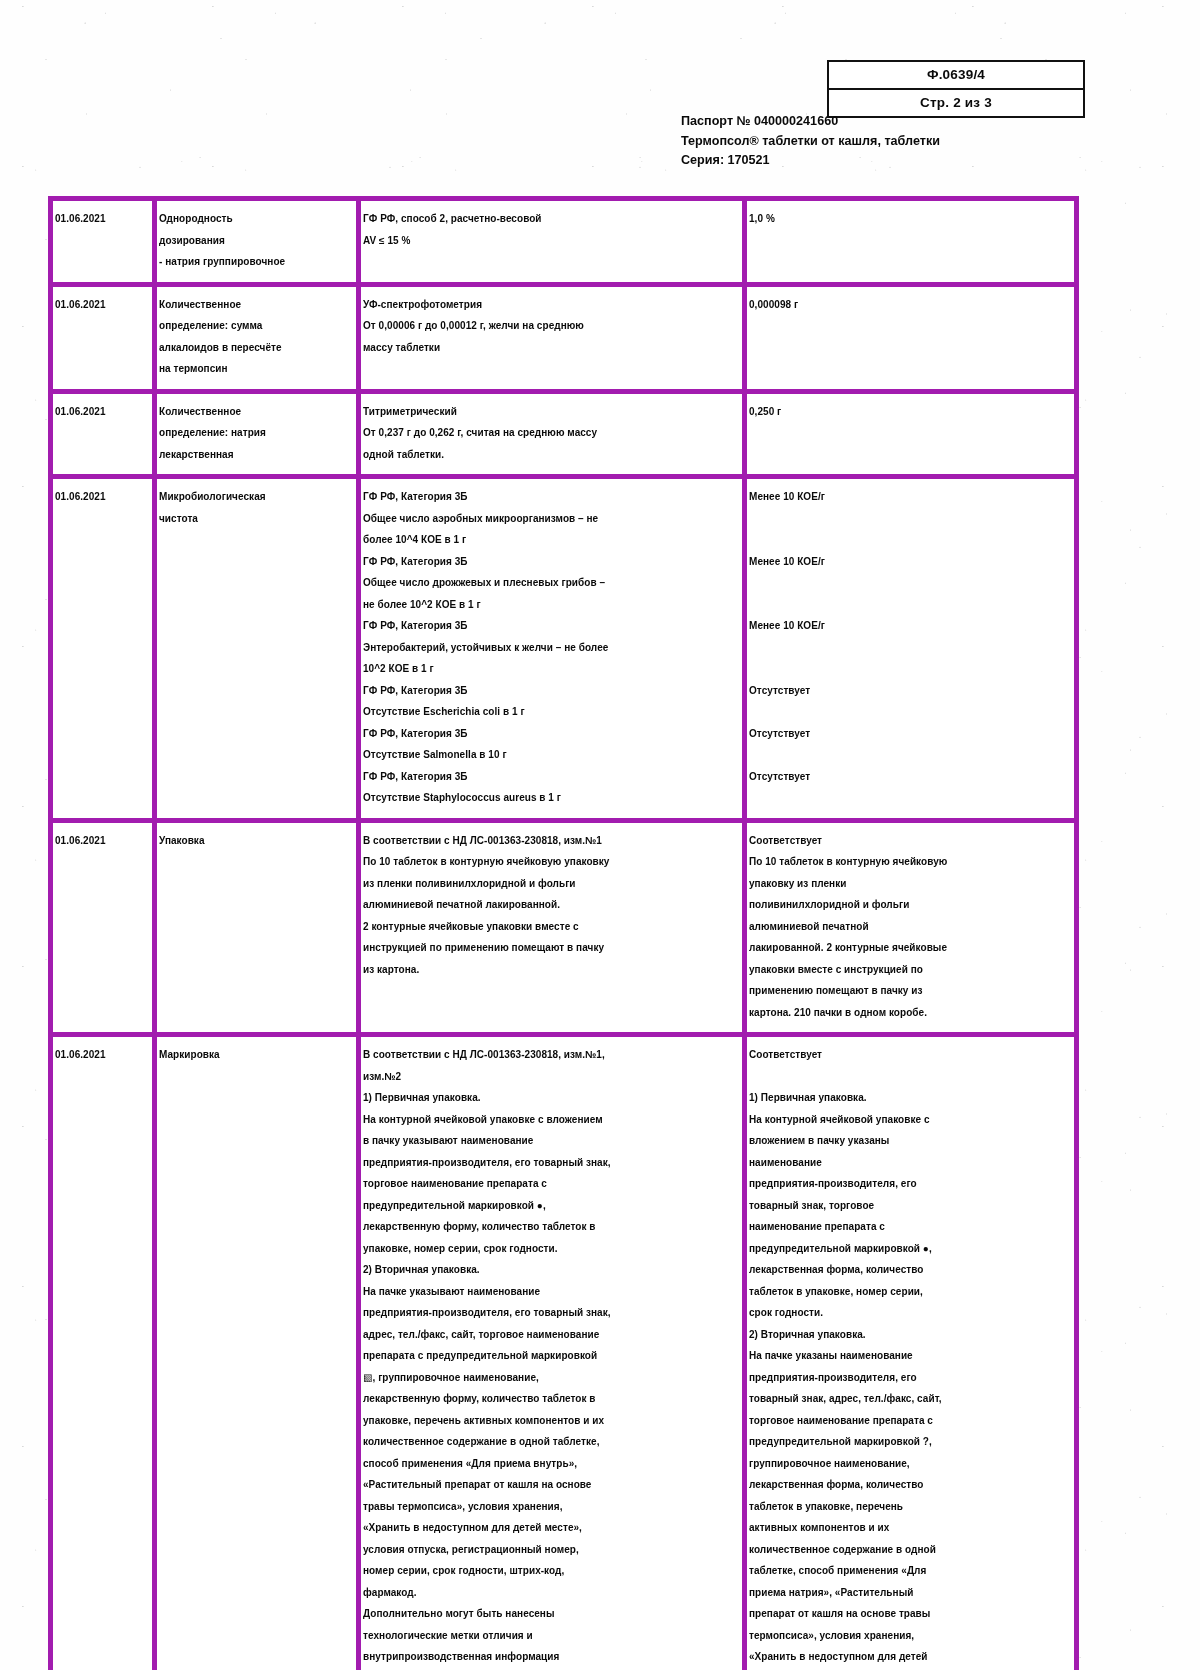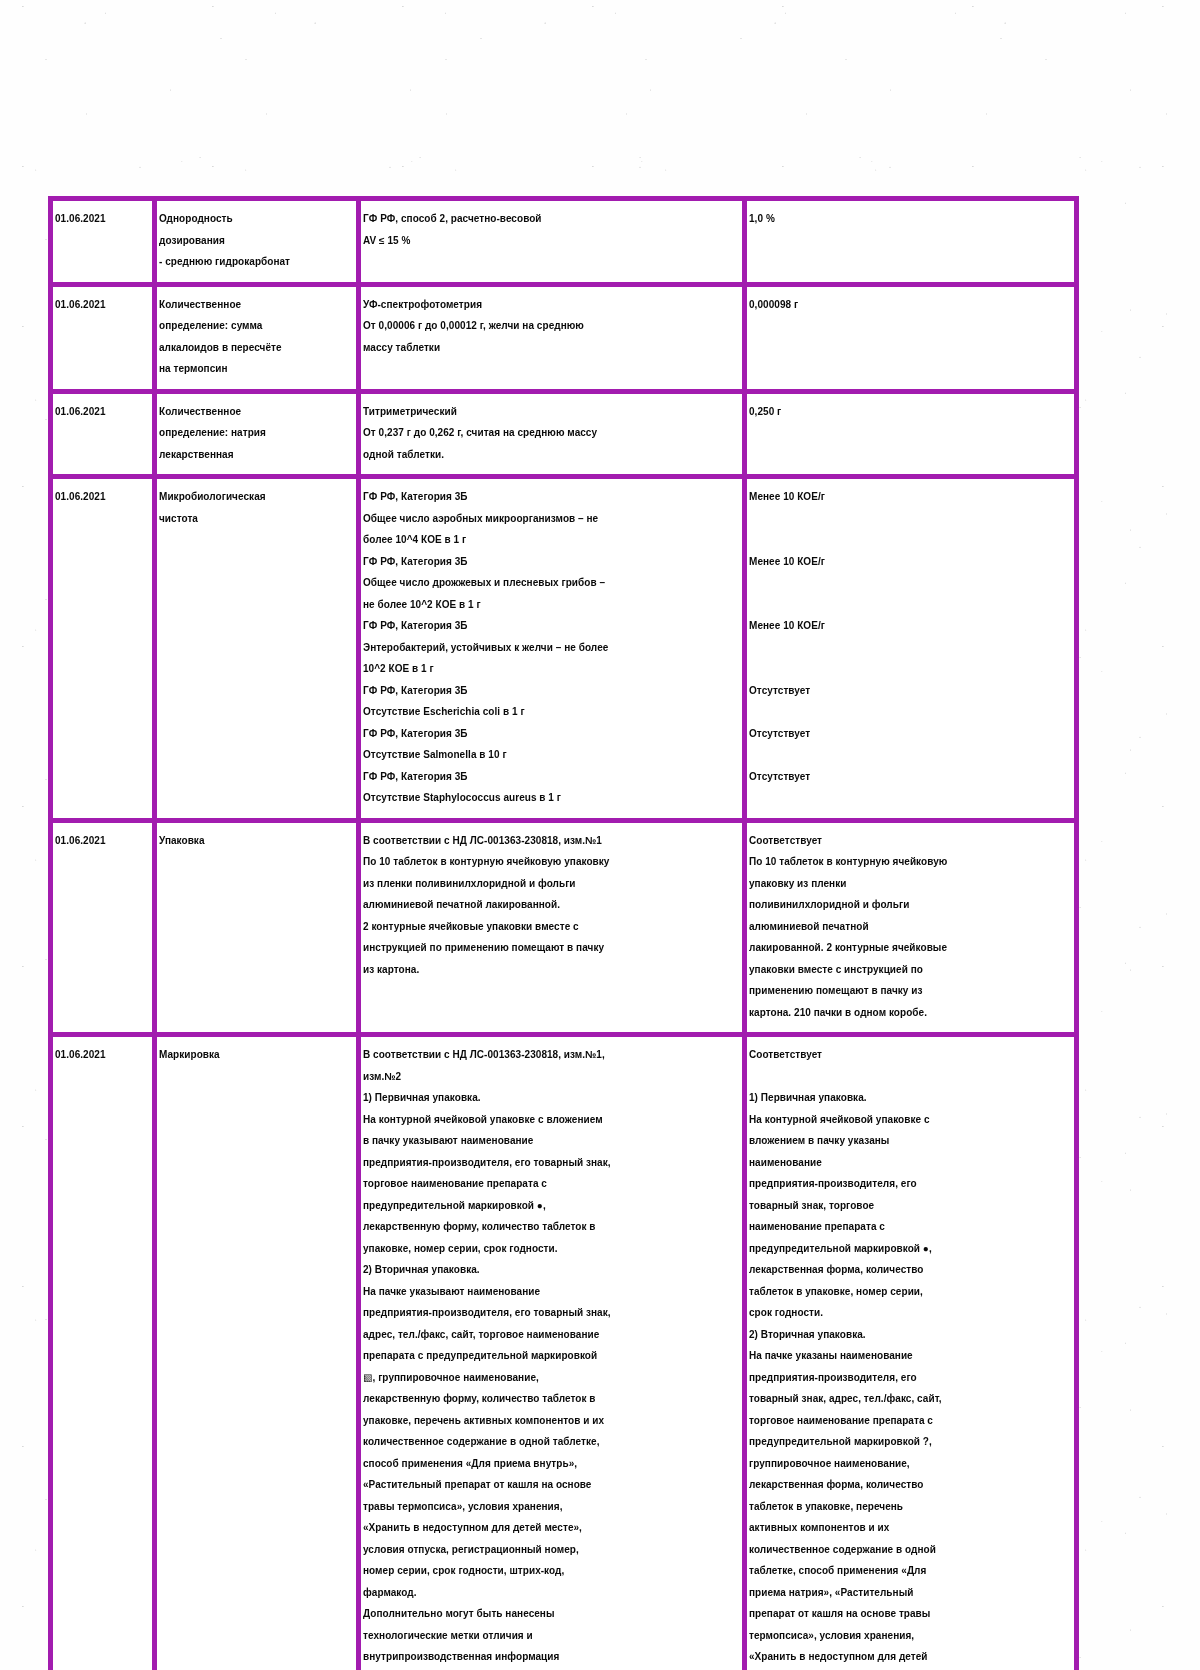--- a/index.html
+++ b/index.html
@@ -110,39 +110,48 @@
   .ln { display: block; }
   .ln.blank { height: 21.5px; }
 </style>
 </head>
 <body>
 
 <div class="page">
 
   <div class="scan-noise"></div>
 
-
+  <div class="form-box">
+    <div class="fb-row first">Ф.0639/4</div>
+    <div class="fb-row">Стр. 2 из 3</div>
+  </div>
+
+  <div class="doc-meta">
+    <div class="meta-line">Паспорт № 040000241660</div>
+    <div class="meta-line">Термопсол® таблетки от кашля, таблетки</div>
+    <div class="meta-line">Серия: 170521</div>
+  </div>
 
   <div class="tbl-wrap">
     <table class="qc">
       <colgroup>
         <col class="c-date">
           <col class="c-param">
           <col class="c-meth">
           <col class="c-res">
       </colgroup>
       <tbody>
           <tr>
             <td class="date-cell">
               <span class="ln">01.06.2021</span>
             </td>
             <td>
               <span class="ln">Однородность</span>
               <span class="ln">дозирования</span>
-              <span class="ln">- среднюю гидрокарбонат</span>
+              <span class="ln">- натрия группировочное</span>
             </td>
             <td>
               <span class="ln">ГФ РФ, способ 2, расчетно-весовой</span>
               <span class="ln">AV ≤ 15 %</span>
             </td>
             <td>
               <span class="ln">1,0 %</span>
             </td>
           </tr>
           <tr>

